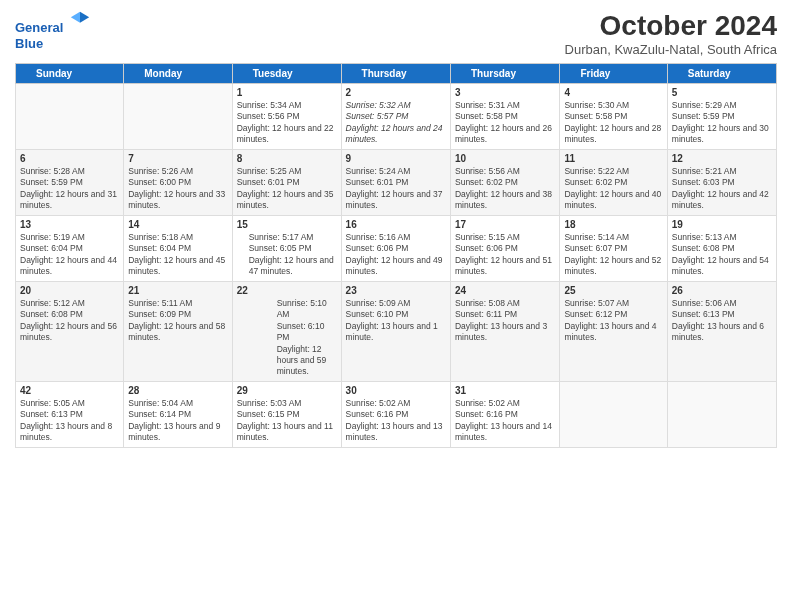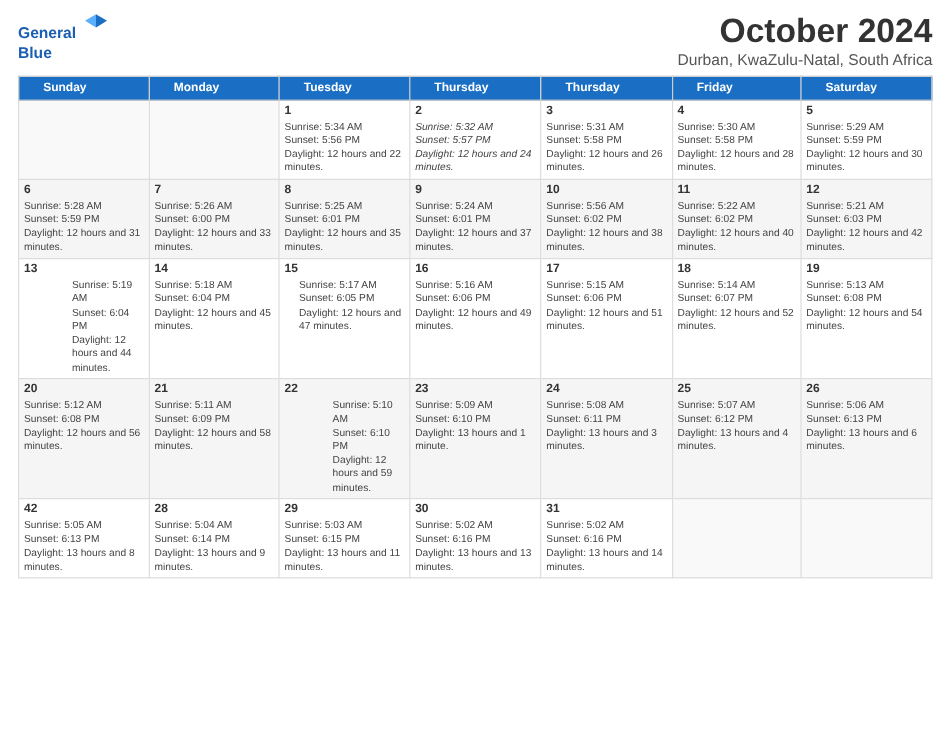--- a/index.html
+++ b/index.html
@@ -202,21 +202,21 @@
           <td>
             <div class="day-number">12</div>
             <div class="day-info" style="white-space: pre-line;">Sunrise: 5:21 AM
 Sunset: 6:03 PM
 Daylight: 12 hours and 42 minutes.</div>
           </td>
         </tr>
         <tr>
           <td>
             <div class="day-number">13</div>
-            <div class="day-info" style="white-space: pre-line; margin-left: 40px;">Sunrise: 5:19 AM
+            <div class="day-info" style="white-space: pre-line;">Sunrise: 5:19 AM
 Sunset: 6:04 PM
 Daylight: 12 hours and 44 minutes.</div>
           </td>
           <td>
             <div class="day-number">14</div>
             <div class="day-info" style="white-space: pre-line;">Sunrise: 5:18 AM
 Sunset: 6:04 PM
 Daylight: 12 hours and 45 minutes.</div>
           </td>
           <td>

